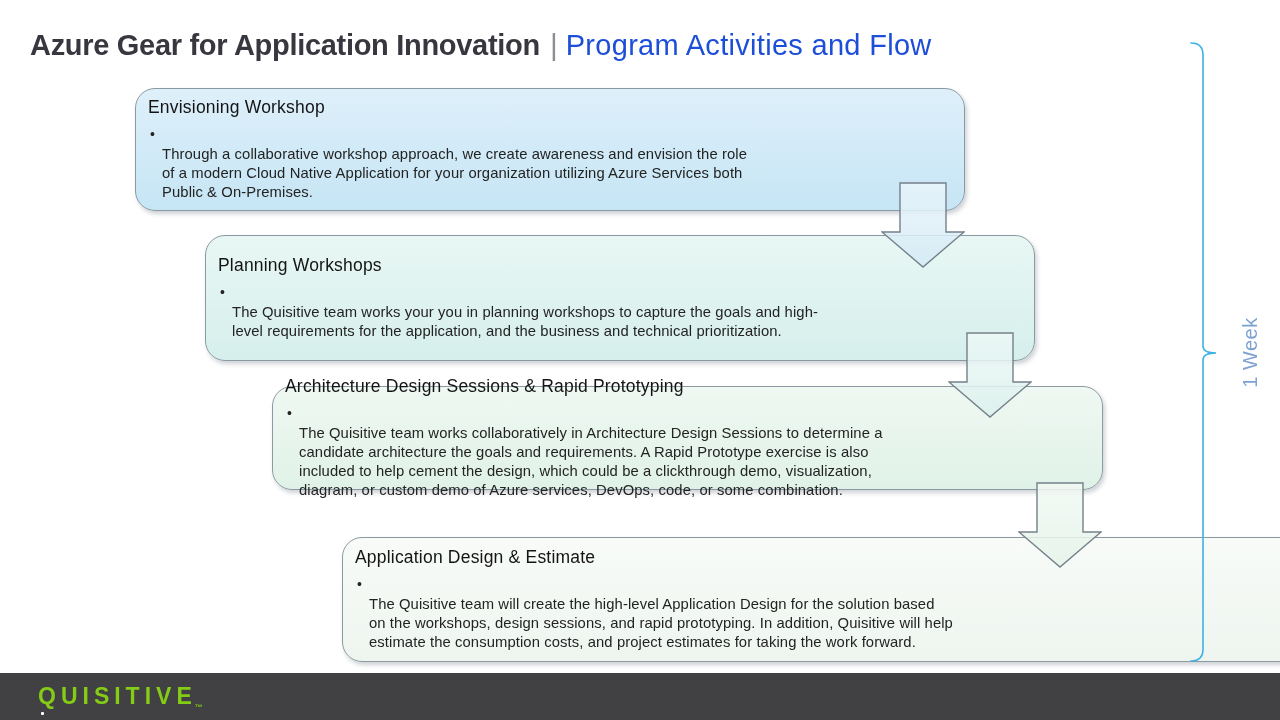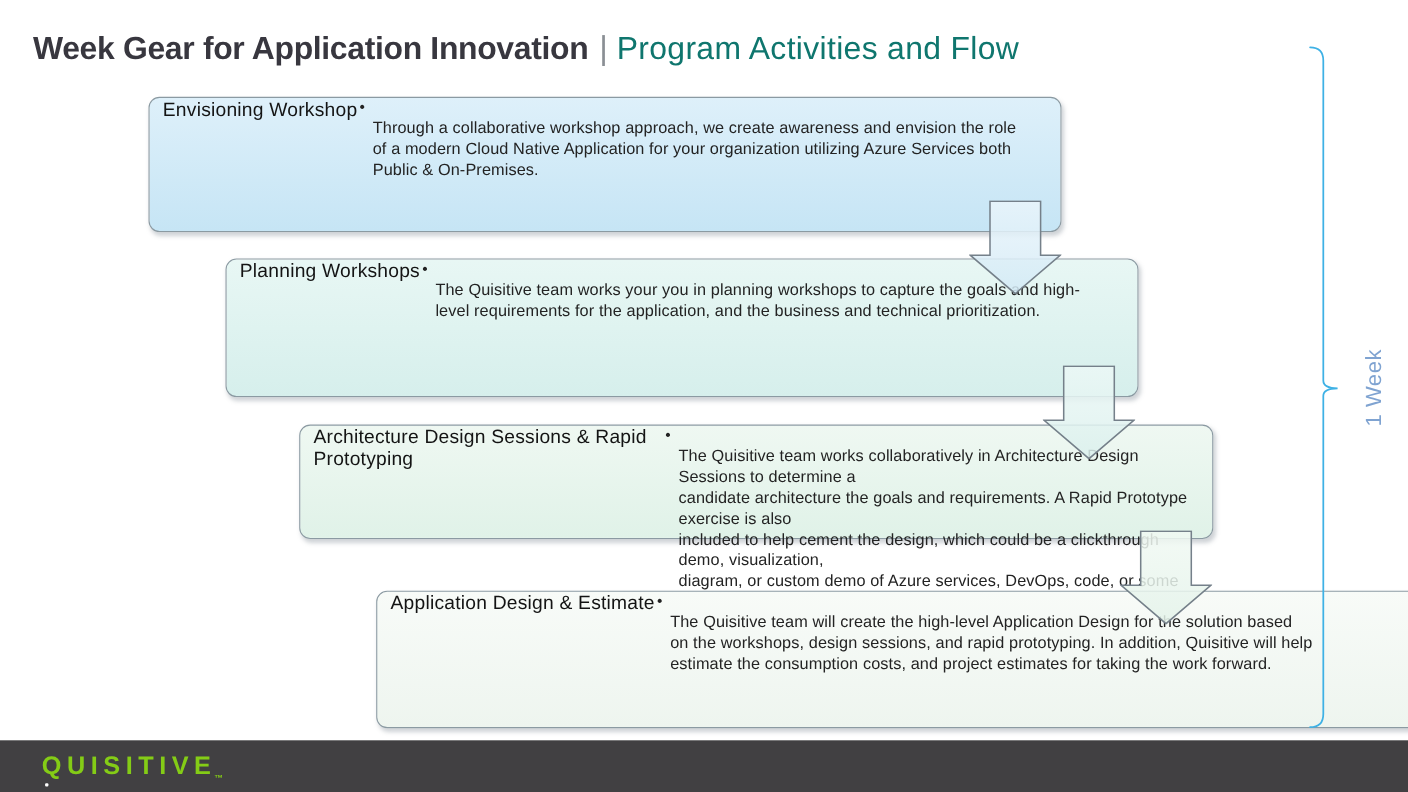--- a/index.html
+++ b/index.html
@@ -2,25 +2,25 @@
 <html><head>
 <meta charset="utf-8">
 <style>
   html,body{margin:0;padding:0;background:#888;}
   .slide{position:relative;width:1280px;height:720px;background:#ffffff;overflow:hidden;
          font-family:"Liberation Sans",sans-serif;margin:0 auto;}
   
   .title-row{position:absolute;left:30px;top:28px;white-space:nowrap;}
   .title-main{font-size:29px;font-weight:700;color:#38373f;letter-spacing:-0.3px;}
   .title-sep{font-size:30px;font-weight:300;color:#8a8f94;padding:0 8px 0 10px;}
-  .title-sub{font-size:29px;font-weight:400;color:#0f766e;letter-spacing:0.3px;}
+  .title-sub{font-size:29px;font-weight:400;color:#1d4ed8;letter-spacing:0.3px;}
   
-  .flow-box{position:absolute;border:1px solid #8b9aa2;border-radius:10px;
+  .flow-box{position:absolute;border:1px solid #8b9aa2;border-radius:20px;
             box-shadow:2px 3px 4px rgba(125,138,148,.38);
-            display:flex;flex-direction:row;
+            display:flex;flex-direction:column;justify-content:center;
             padding:0 20px 0 12px;box-sizing:border-box;}
   .box1{left:135px;top:88px;width:830px;height:123px;
         background:linear-gradient(180deg,#def0fa 0%,#c6e5f5 100%);}
   .box2{left:205px;top:235px;width:830px;height:126px;
         background:linear-gradient(180deg,#e8f7f4 0%,#d6efec 100%);}
   .box3{left:272px;top:386px;width:831px;height:104px;
         background:linear-gradient(180deg,#eff8f2 0%,#e0f2e8 100%);}
   .box4{left:342px;top:537px;width:991px;height:125px;
         background:linear-gradient(180deg,#f8fbf8 0%,#eef5ef 100%);}
   .box-heading{margin:0 0 9px 0;font-size:17.5px;font-weight:400;color:#141414;
@@ -46,21 +46,21 @@
   .logo .tm{font-size:8px;letter-spacing:0;vertical-align:-6px;margin-left:-2px;}
   .q-dot{position:absolute;left:41px;top:39px;width:3px;height:3px;border-radius:1px;
          background:#ffffff;}
 </style>
 </head>
 <body>
 
 <div class="slide">
 
   <div class="title-row">
-    <span class="title-main">Week Gear for Application Innovation</span><span class="title-sep">|</span><span class="title-sub">Program Activities and Flow</span>
+    <span class="title-main">Azure Gear for Application Innovation</span><span class="title-sep">|</span><span class="title-sub">Program Activities and Flow</span>
   </div>
 
   <div class="flow-box box1">
     <h3 class="box-heading">Envisioning Workshop</h3>
     <div class="box-body">
       <span class="bullet">•</span><span>Through a collaborative workshop approach, we create awareness and envision the role
 of a modern Cloud Native Application for your organization utilizing Azure Services both
 Public &amp; On-Premises.</span>
     </div>
   </div>

